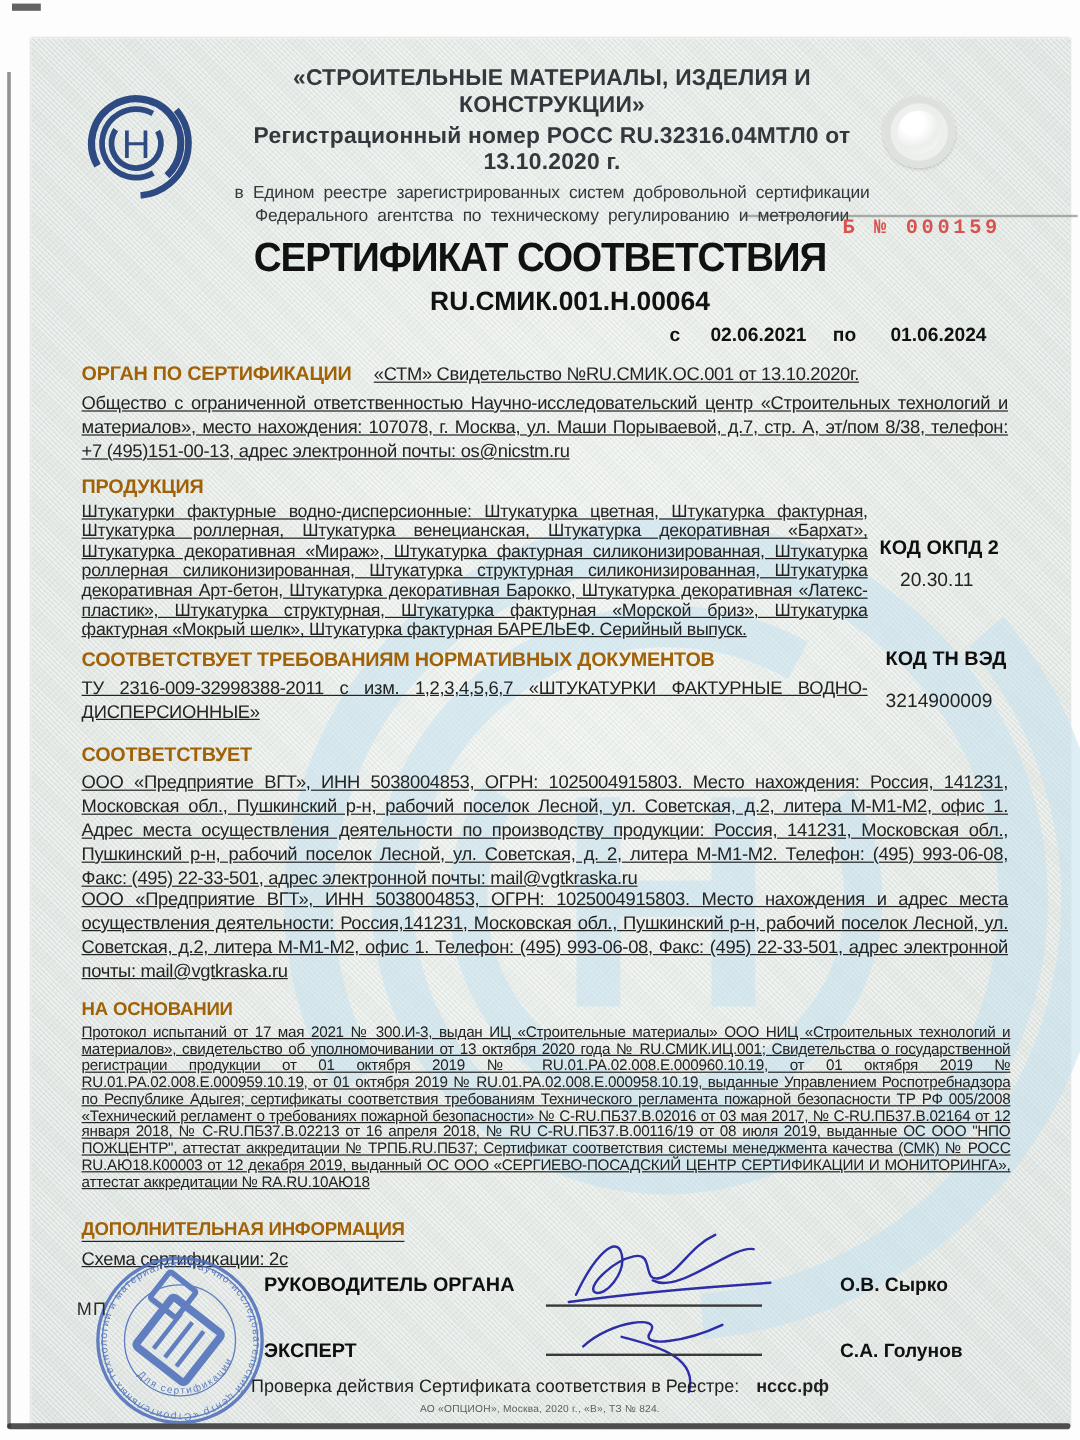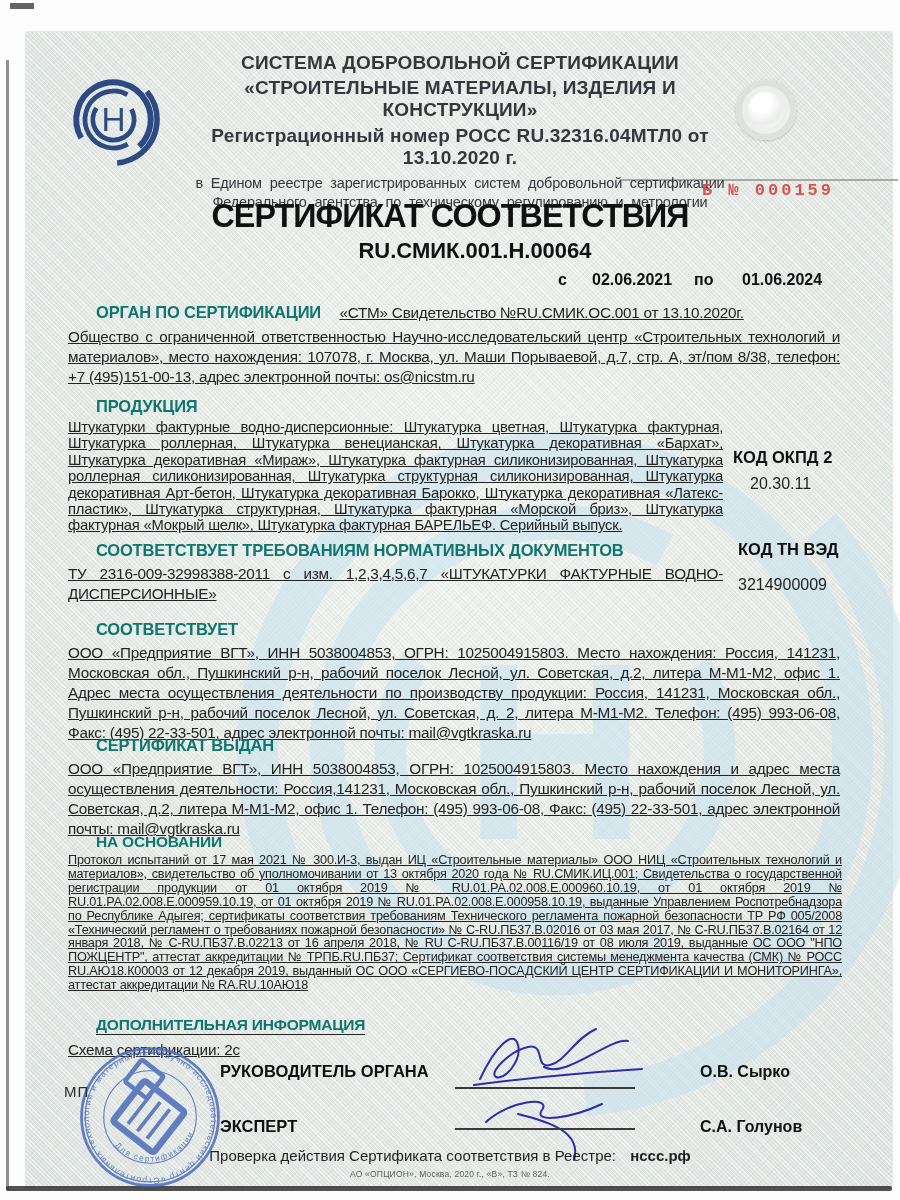--- a/index.html
+++ b/index.html
@@ -36,21 +36,21 @@
     font-family:"Liberation Mono", monospace;
     color:#d9534e;font-size:17px;letter-spacing:3px;font-weight:bold;
   }
   .title{
     width:900px;text-align:center;font-size:34px;font-weight:bold;
     letter-spacing:-1px;color:#111;transform:scaleX(.95);
   }
   .cert-no{width:900px;text-align:center;font-size:22px;font-weight:bold;color:#111;}
   .dates span{font-size:16px;font-weight:bold;color:#111;}
 
-  .sec-label{font-size:16.5px;font-weight:bold;color:#0f766e;letter-spacing:-0.2px;margin-left:28px;}
+  .sec-label{font-size:16.5px;font-weight:bold;color:#a16207;letter-spacing:-0.2px;}
   .sec-body{
     font-size:15.3px;line-height:20px;text-align:justify;color:#232323;
     letter-spacing:-0.25px;
     text-decoration:underline;
   }
   .sec-body.tight{font-size:14.8px;line-height:16.4px;}
   .sec-body.small{font-size:12.7px;line-height:13.9px;letter-spacing:-0.2px;}
   .code-label{font-size:16.5px;font-weight:bold;color:#0f0f0f;}
   .code-value{font-size:16px;color:#232323;}
 
@@ -93,21 +93,20 @@
     <circle cx="60" cy="60" r="55" stroke-width="7" stroke-dasharray="120 226" transform="rotate(-40 60 60)"></circle>
   </g>
   <text x="60" y="75" font-size="42" fill="#2e4a82" text-anchor="middle" font-family="Liberation Sans, sans-serif">Н</text>
 </svg>
 
 <div class="abs" style="left:736px;top:80px;width:60px;height:60px;border-radius:50%;
             background:radial-gradient(circle at 42% 38%, #ffffff 0 18%, #eceeec 40%, #f7f8f7 60%, #e3e6e3 100%);
             box-shadow:0 1px 3px rgba(0,0,0,.18), inset 0 0 0 6px rgba(210,214,210,.55), inset 0 0 0 12px rgba(235,238,235,.8);"></div>
 
 <div class="abs hdr" style="left:180px;top:52px;width:560px;">
-  <div class="l1">СИСТЕМА ДОБРОВОЛЬНОЙ СЕРТИФИКАЦИИ</div>
   <div class="l2">«СТРОИТЕЛЬНЫЕ МАТЕРИАЛЫ, ИЗДЕЛИЯ И КОНСТРУКЦИИ»</div>
   <div class="l3">Регистрационный номер РОСС RU.32316.04МТЛ0 от 13.10.2020 г.</div>
   <div class="l4">в Едином реестре зарегистрированных систем добровольной сертификации</div>
   <div class="l5">Федерального агентства по техническому регулированию и метрологии</div>
 </div>
 
 <div class="abs serial" style="left:702px;top:181px;">Б № 000159</div>
 
 <div class="abs title" style="left:0;top:196px;">СЕРТИФИКАТ СООТВЕТСТВИЯ</div>
 <div class="abs cert-no" style="left:0;top:238px;padding-left:25px;">RU.СМИК.001.Н.00064</div>
@@ -140,21 +139,20 @@
 </div>
 <div class="abs code-label" style="left:738px;top:540px;">КОД ТН ВЭД</div>
 <div class="abs code-value" style="left:738px;top:576px;">3214900009</div>
 
 <div class="abs" style="left:68px;top:620px;width:772px;">
   <div class="sec-label">СООТВЕТСТВУЕТ</div>
   <div class="sec-body" style="margin-top:4px;">ООО «Предприятие ВГТ», ИНН 5038004853, ОГРН: 1025004915803. Место нахождения: Россия, 141231, Московская обл., Пушкинский р-н, рабочий поселок Лесной, ул. Советская, д.2, литера М-М1-М2, офис 1. Адрес места осуществления деятельности по производству продукции: Россия, 141231, Московская обл., Пушкинский р-н, рабочий поселок Лесной, ул. Советская, д. 2, литера М-М1-М2. Телефон: (495) 993-06-08, Факс: (495) 22-33-501, адрес электронной почты: mail@vgtkraska.ru</div>
 </div>
 
 <div class="abs" style="left:68px;top:736px;width:772px;">
-  <div class="sec-label">СЕРТИФИКАТ ВЫДАН</div>
   <div class="sec-body" style="margin-top:4px;">ООО «Предприятие ВГТ», ИНН 5038004853, ОГРН: 1025004915803. Место нахождения и адрес места осуществления деятельности: Россия,141231, Московская обл., Пушкинский р-н, рабочий поселок Лесной, ул. Советская, д.2, литера М-М1-М2, офис 1. Телефон: (495) 993-06-08, Факс: (495) 22-33-501, адрес электронной почты: mail@vgtkraska.ru</div>
 </div>
 
 <div class="abs" style="left:68px;top:833px;width:774px;">
   <div class="sec-label" style="font-size:15.5px;">НА ОСНОВАНИИ</div>
   <div class="sec-body small" style="margin-top:3px;">Протокол испытаний от 17 мая 2021 № 300.И-3, выдан ИЦ «Строительные материалы» ООО НИЦ «Строительных технологий и материалов», свидетельство об уполномочивании от 13 октября 2020 года № RU.СМИК.ИЦ.001; Свидетельства о государственной регистрации продукции от 01 октября 2019 № RU.01.РА.02.008.Е.000960.10.19, от 01 октября 2019 № RU.01.РА.02.008.Е.000959.10.19, от 01 октября 2019 № RU.01.РА.02.008.Е.000958.10.19, выданные Управлением Роспотребнадзора по Республике Адыгея; сертификаты соответствия требованиям Технического регламента пожарной безопасности ТР РФ 005/2008 «Технический регламент о требованиях пожарной безопасности» № C-RU.ПБ37.В.02016 от 03 мая 2017, № C-RU.ПБ37.В.02164 от 12 января 2018, № C-RU.ПБ37.В.02213 от 16 апреля 2018, № RU C-RU.ПБ37.В.00116/19 от 08 июля 2019, выданные ОС ООО "НПО ПОЖЦЕНТР", аттестат аккредитации № ТРПБ.RU.ПБ37; Сертификат соответствия системы менеджмента качества (СМК) № РОСС RU.АЮ18.К00003 от 12 декабря 2019, выданный ОС ООО «СЕРГИЕВО-ПОСАДСКИЙ ЦЕНТР СЕРТИФИКАЦИИ И МОНИТОРИНГА», аттестат аккредитации № RA.RU.10АЮ18</div>
 </div>
 
 <div class="abs" style="left:68px;top:1016px;width:500px;">
   <div><span class="sec-label underlined" style="font-size:15.5px;">ДОПОЛНИТЕЛЬНАЯ ИНФОРМАЦИЯ</span></div>

